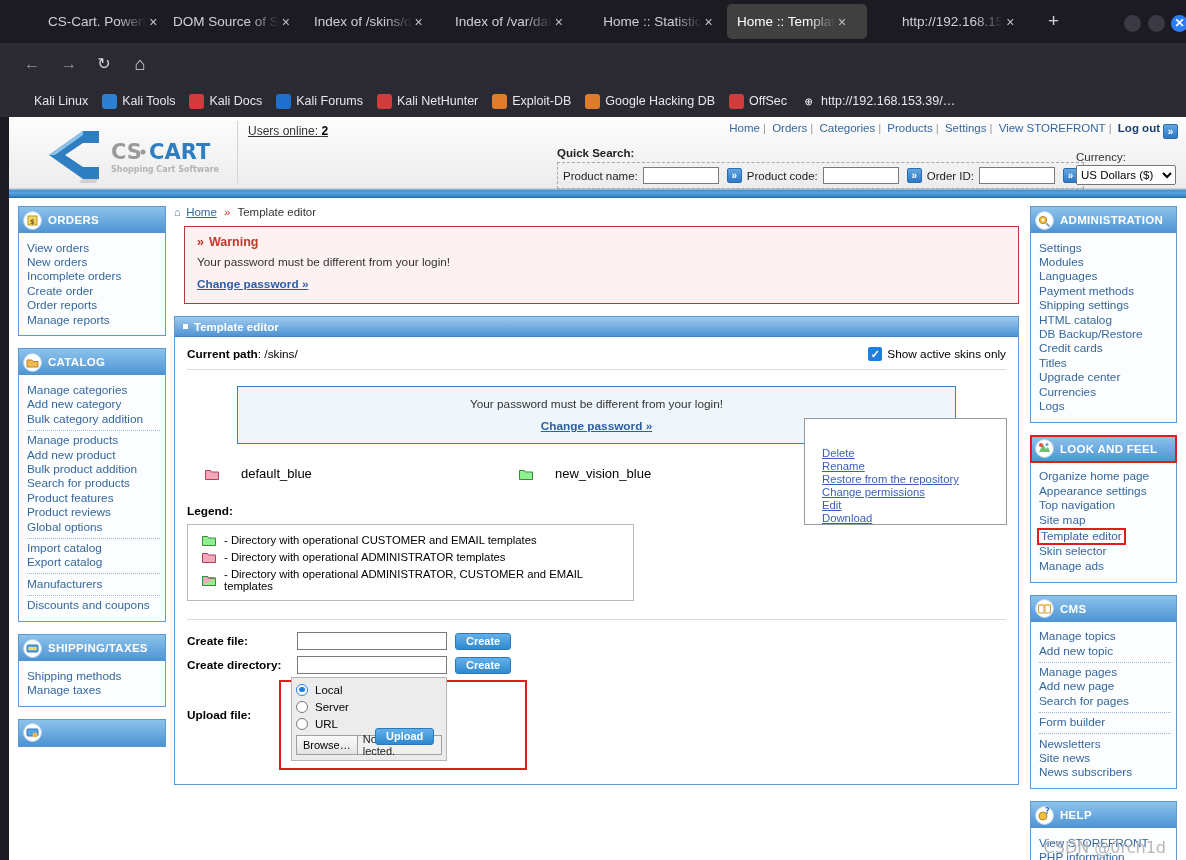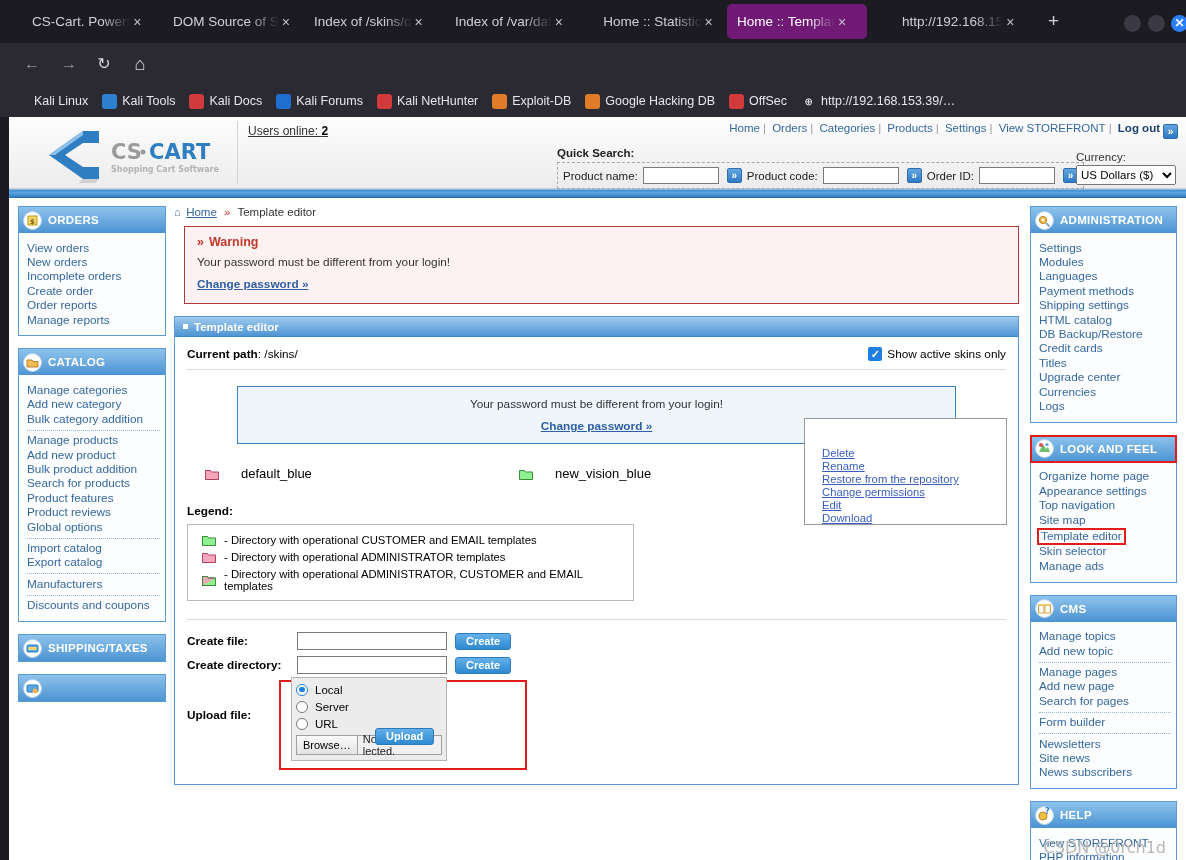--- a/index.html
+++ b/index.html
@@ -20,21 +20,21 @@
   .tab {
     position:absolute; top:4px; height:35px;
     display:flex; align-items:center; padding:0 6px 0 10px;
     border-radius:5px; color:#cfcfd8; font-size:13.5px; white-space:nowrap; overflow:hidden;
   }
   .tab .tlabel {
     overflow:hidden; max-width:110px; text-overflow:clip;
     -webkit-mask-image:linear-gradient(to right, #000 72%, transparent 100%);
     mask-image:linear-gradient(to right, #000 72%, transparent 100%);
   }
-  .tab.active { background:#701a75; color:#fff; }
+  .tab.active { background:#404040; color:#fff; }
   .tab .tclose { margin-left:3px; font-size:14px; color:#c2c2cc; line-height:1; }
   .newtab { position:absolute; top:11px; left:1048px; color:#cfcfd8; font-size:19px; line-height:1; }
 
   .wctrl { position:absolute; top:15px; width:17px; height:17px; border-radius:50%; background:#3a3944; }
   .wctrl.c1 { left:1124px; }
   .wctrl.c2 { left:1148px; }
   .wctrl.c3 { left:1171px; background:#2b7fff; color:#fff; font-size:12px; text-align:center; line-height:17px; font-weight:bold; }
 
   .navbar { position:absolute; left:0; top:43px; width:1186px; height:42px; background:#2b2a33; }
   .navbtn { position:absolute; top:11px; width:20px; height:20px; color:#8f8f9d; font-size:16px; text-align:center; line-height:20px; }
@@ -216,21 +216,21 @@
         <span class="tclose">×</span>
       </div>
       <div class="tab" style="left: 304px; width: 140px;">
         <span class="tlabel">Index of /skins/d</span>
         <span class="tclose">×</span>
       </div>
       <div class="tab" style="left: 163px; width: 140px;">
         <span class="tlabel">DOM Source of S</span>
         <span class="tclose">×</span>
       </div>
-      <div class="tab" style="left: 22px; width: 140px;">
+      <div class="tab" style="left: 38px; width: 140px;">
         <span class="tlabel">CS-Cart. Powerf</span>
         <span class="tclose">×</span>
       </div>
 
     <div class="newtab">+</div>
     <div class="wctrl c1"></div>
     <div class="wctrl c2"></div>
     <div class="wctrl c3">✕</div>
   </div>
 
@@ -404,20 +404,24 @@
           </div>
         </div>
         <div class="block">
           <div class="block-hd">
             <span class="blkico"><svg width="19" height="19" viewBox="0 0 19 19" xmlns="http://www.w3.org/2000/svg">
                 <circle cx="9.5" cy="9.5" r="9" fill="#fff" stroke="#b9d4ec"></circle>
                 <rect x="4" y="6" width="11" height="7" rx="1" fill="#5aa6e0" stroke="#2f78c4"></rect>
                 <rect x="5.5" y="8" width="8" height="3" fill="#f2d76a"></rect>
               </svg></span>
             <span>SHIPPING/TAXES</span>
+          </div>
+          <div class="block-bd">
+            <a href="#">Shipping methods</a>
+            <a href="#">Manage taxes</a>
           </div>
         </div>
         <div class="block">
           <div class="block-hd">
             <span class="blkico"><svg width="19" height="19" viewBox="0 0 19 19" xmlns="http://www.w3.org/2000/svg">
                 <circle cx="9.5" cy="9.5" r="9" fill="#fff" stroke="#b9d4ec"></circle>
                 <rect x="4" y="6" width="11" height="7" rx="1" fill="#5aa6e0" stroke="#2f78c4"></rect>
                 <circle cx="12" cy="12" r="2.5" fill="#f0b955"></circle>
               </svg></span>
           </div>

